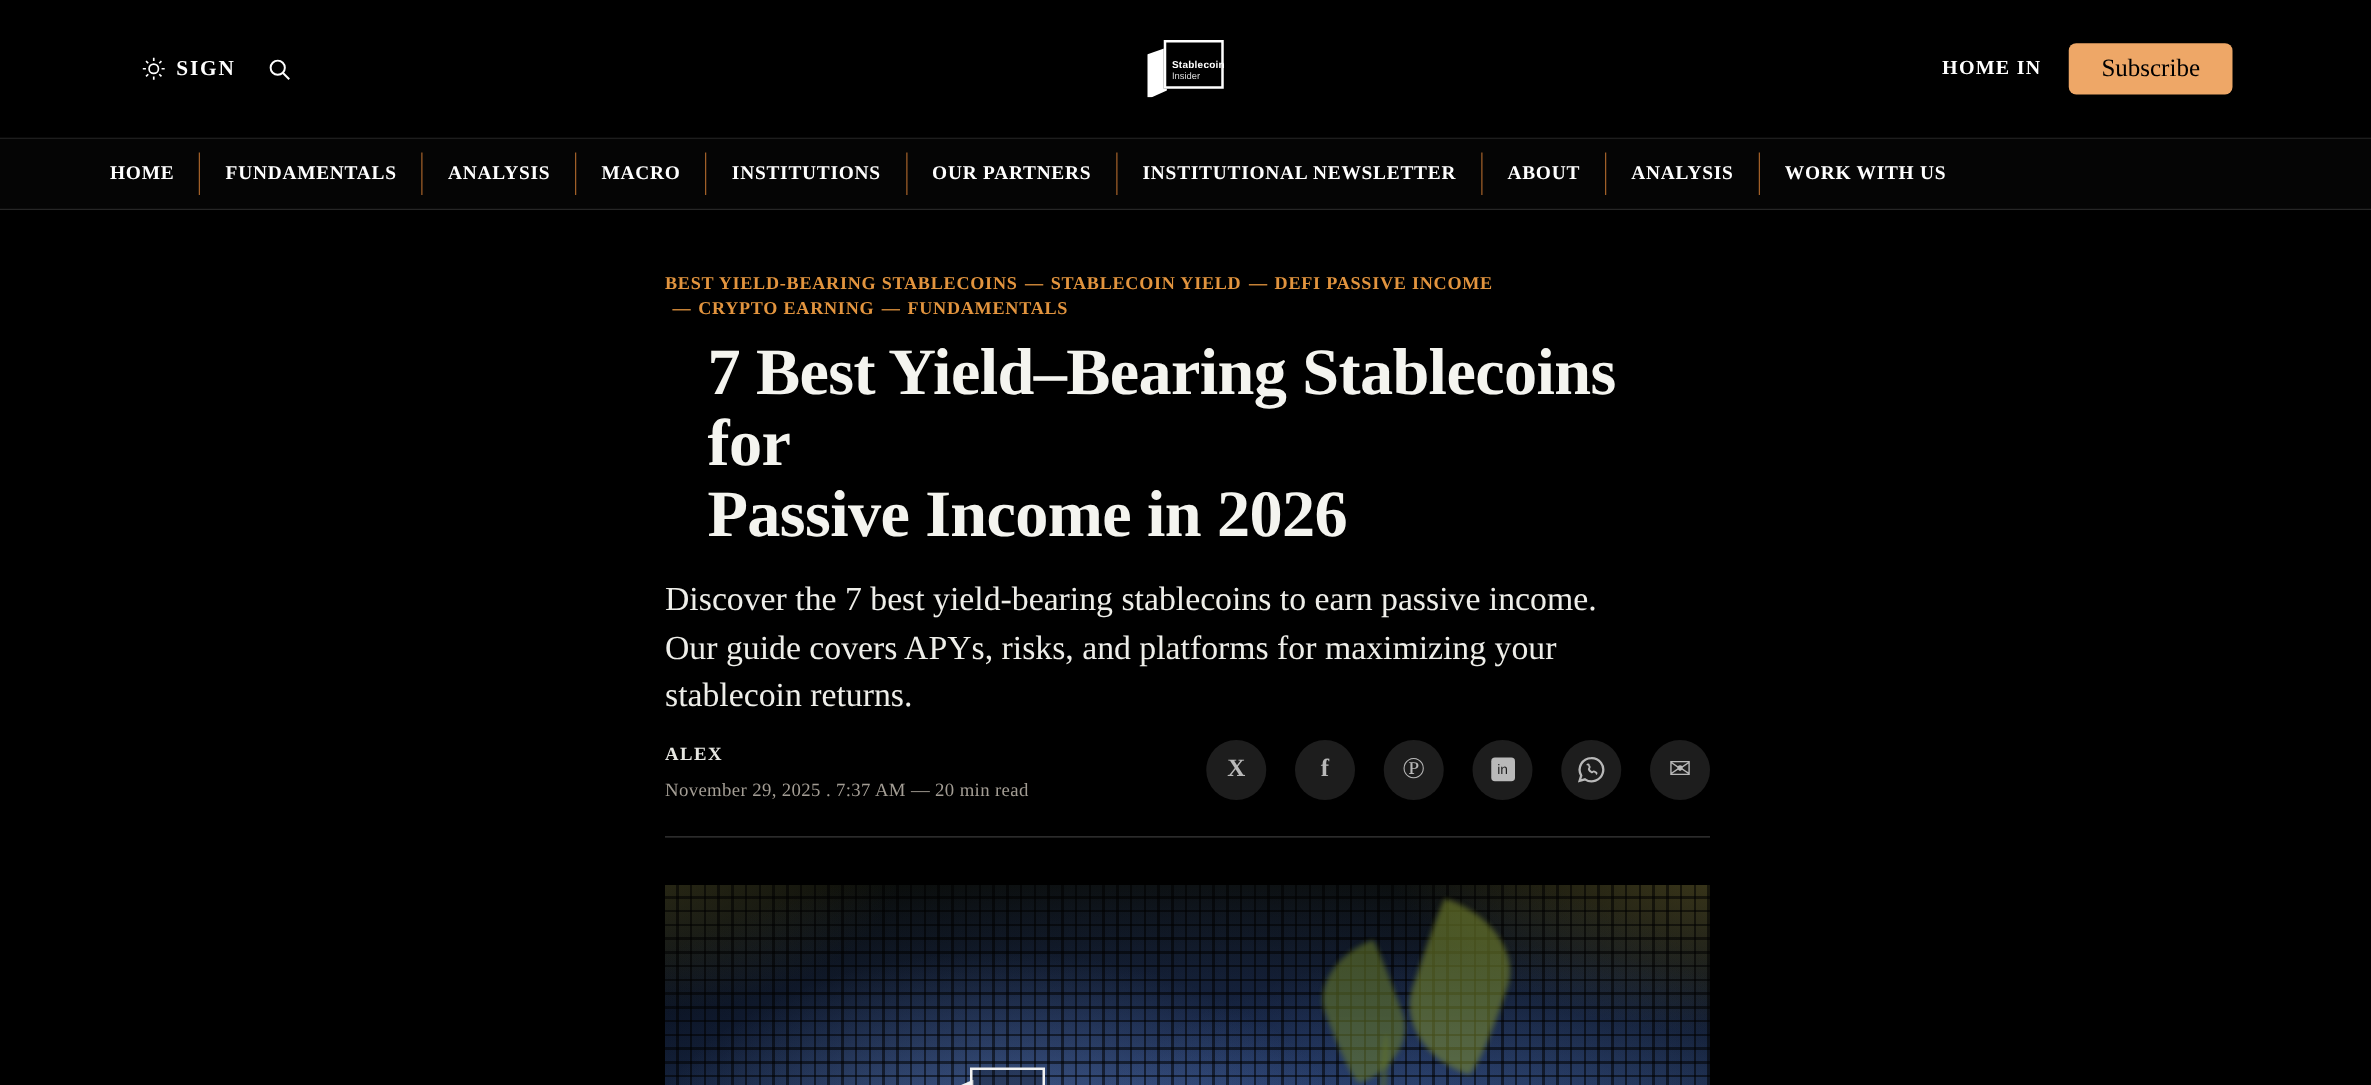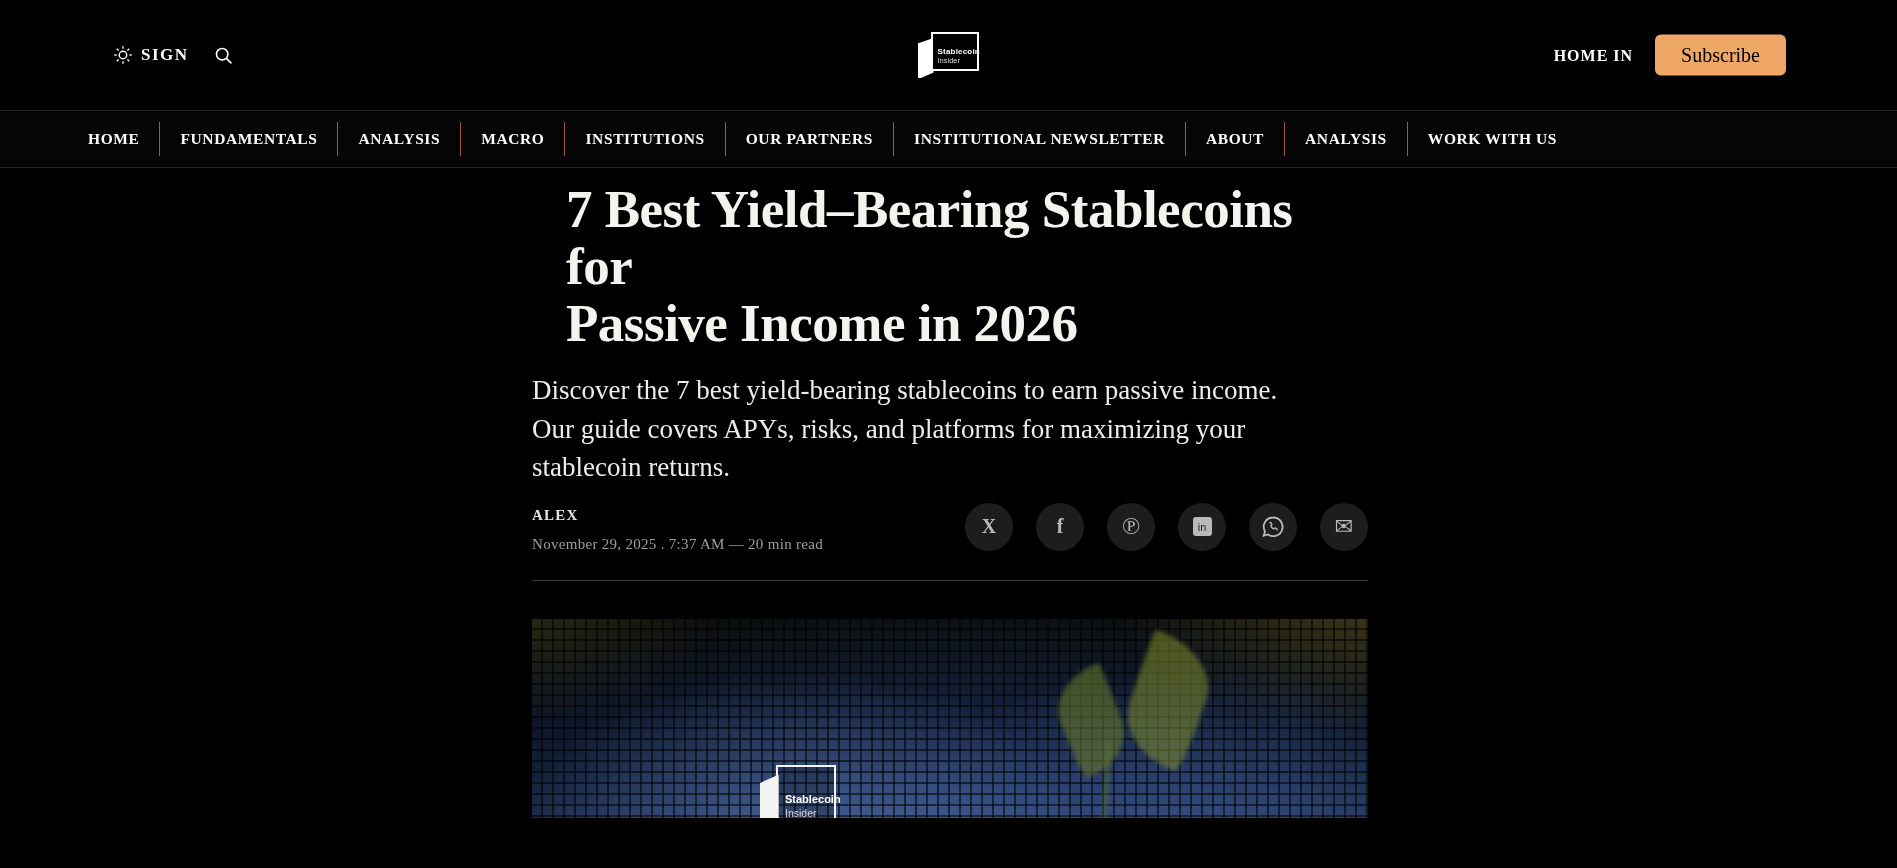--- a/index.html
+++ b/index.html
@@ -161,20 +161,23 @@
   <span class="nav-sep"></span>
   <span class="nav-item">ABOUT</span>
   <span class="nav-sep"></span>
   <span class="nav-item">ANALYSIS</span>
   <span class="nav-sep"></span>
   <span class="nav-item">WORK WITH US</span>
 </nav>
 
 <main class="content">
 
+  <div class="tags">
+    <span class="tag">BEST YIELD-BEARING STABLECOINS</span><span class="tag-sep">—</span><span class="tag">STABLECOIN YIELD</span><span class="tag-sep">—</span><span class="tag">DEFI PASSIVE INCOME</span><span class="tag-sep">—</span><span class="tag">CRYPTO EARNING</span><span class="tag-sep">—</span><span class="tag">FUNDAMENTALS</span>
+  </div>
 
   <h1 class="title">
     <span style="display:block;">7 Best Yield–Bearing Stablecoins for</span>
     <span style="display:block;">Passive Income in 2026</span>
   </h1>
 
   <p class="subtitle">Discover the 7 best yield-bearing stablecoins to earn passive income. Our guide covers APYs, risks, and platforms for maximizing your stablecoin returns.</p>
 
   <div class="byline-row">
     <div>

